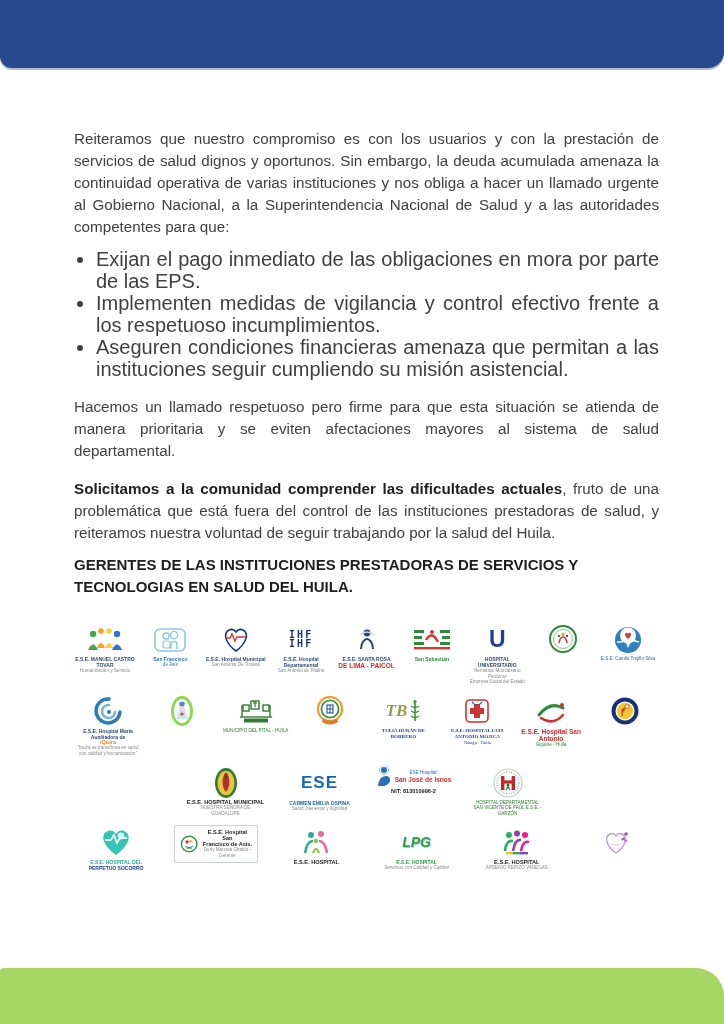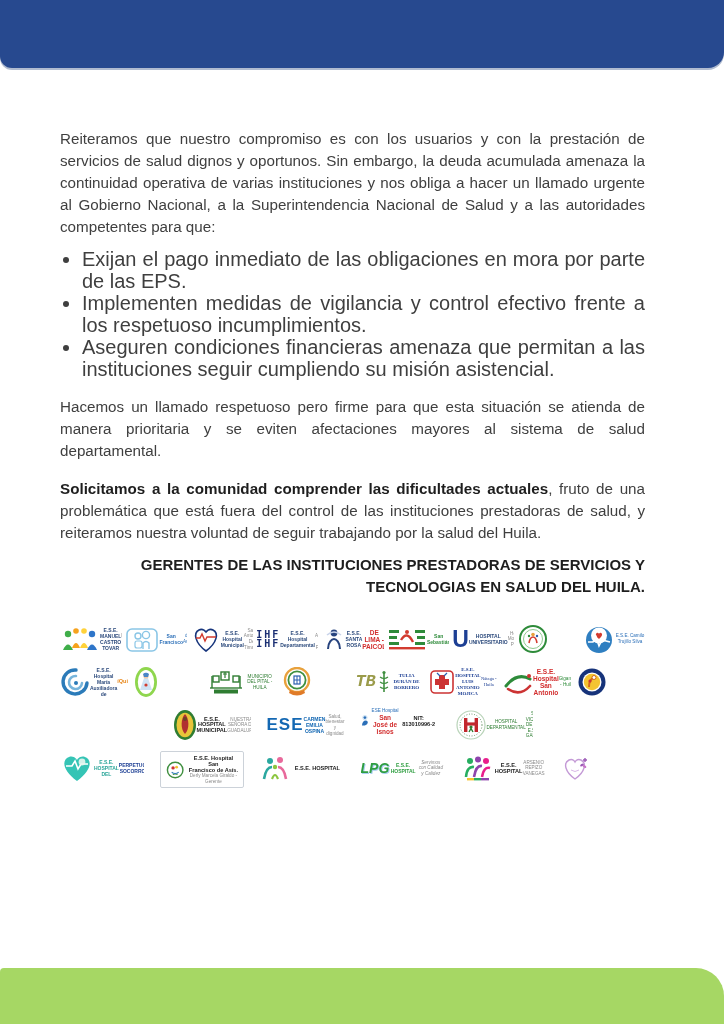--- a/index.html
+++ b/index.html
@@ -4,49 +4,49 @@
 <style>
   html,body{margin:0;padding:0;background:#e9e9e9;}
   .page{position:relative;width:724px;height:1024px;margin:0 auto;background:#ffffff;
         font-family:"Liberation Sans","DejaVu Sans",sans-serif;color:#3f3f3f;overflow:hidden;}
   
   .top-bar{position:absolute;top:0;left:0;width:100%;height:68px;background:#27498f;
            border-radius:0 0 16px 12px;box-shadow:0 2px 0 rgba(30,60,120,.35);}
   .bottom-bar{position:absolute;bottom:0;left:0;width:100%;height:56px;background:#a6d764;
               border-radius:4px 28px 0 0;}
   
-  .content{position:absolute;top:128px;left:60px;width:585px;}
+  .content{position:absolute;top:128px;left:74px;width:585px;}
   .para{margin:0;font-size:15.2px;line-height:22px;text-align:justify;}
   .mb10{margin-bottom:10px}.mb16{margin-bottom:16px}.mb34{margin-bottom:34px}
   ul.bullets{margin:0 0 16px;padding-left:22px;list-style:disc;}
   ul.bullets li{font-size:20px;line-height:22px;text-align:justify;}
   .closing{text-align:left;}
-  .signature{font-weight:700;color:#1e1e1e;text-align:right;font-size:15px;line-height:22px;margin-bottom:24px;}
+  .signature{font-weight:700;color:#1e1e1e;text-align:left;font-size:15px;line-height:22px;margin-bottom:24px;}
   strong{color:#1e1e1e;}
   
   .logos{margin-top:6px;}
   .logo-row{display:flex;align-items:flex-start;justify-content:space-between;margin-bottom:9px;}
   .logo-row.r3,.logo-row.r4{justify-content:center;gap:16px;}
-  .cell{display:flex;flex-direction:row;align-items:center;width:62px;overflow:hidden;}
+  .cell{display:flex;flex-direction:column;align-items:center;width:62px;overflow:hidden;}
   .r2 .cell{width:68px}.r3 .cell{width:86px}.r4 .cell{width:78px}
   .ic{height:34px;display:flex;align-items:center;justify-content:center;gap:2px;}
   .cap{font-size:5px;line-height:6px;font-weight:700;color:#2c4a7c;text-align:center;width:100%;}
   .sub{font-size:4.6px;line-height:5.6px;font-weight:400;color:#8a8a8a;text-align:center;width:100%;}
   .navy{color:#1d3f94;font-weight:700;}
   .orange{color:#e8891d;font-weight:700;font-size:5.5px;}
   .serif{font-family:"Liberation Serif",serif;color:#1d3f94;}
   .red{color:#d22d2d;font-weight:700;font-size:6.5px;line-height:7px;}
   .dark{color:#222;font-weight:700;font-size:5.6px;}
   .blue{color:#2b6fb8;}
   .ital{font-style:italic;}
   
   .ihf{font-weight:800;color:#1b2f73;font-size:10px;line-height:9px;letter-spacing:2px;
        white-space:pre-line;font-family:"DejaVu Sans Mono",monospace;text-align:center;}
   .uletter{font-weight:800;color:#1d3f94;font-size:23px;line-height:26px;}
-  .tb{font-family:Liberation Mono, monospace;font-weight:700;font-style:italic;color:#9a9b4a;font-size:17px;line-height:18px;}
+  .tb{font-family:Liberation Serif, serif;font-weight:700;font-style:italic;color:#9a9b4a;font-size:17px;line-height:18px;}
   .lpg{font-style:italic;font-weight:800;color:#2f9e41;font-size:14px;line-height:16px;text-shadow:1px 1px 0 #a8cdf0;}
   .ese{font-weight:800;color:#1468b3;font-size:17px;line-height:18px;letter-spacing:1px;}
   .sfabox{display:flex;align-items:center;gap:4px;border:1px solid #ccd2d9;background:#fff;
           padding:3px 5px;border-radius:2px;}
   .sfacol{display:flex;flex-direction:column;align-items:center;}
   .isnos-row{display:flex;align-items:center;gap:3px;}
 </style>
 </head>
 <body>
 

